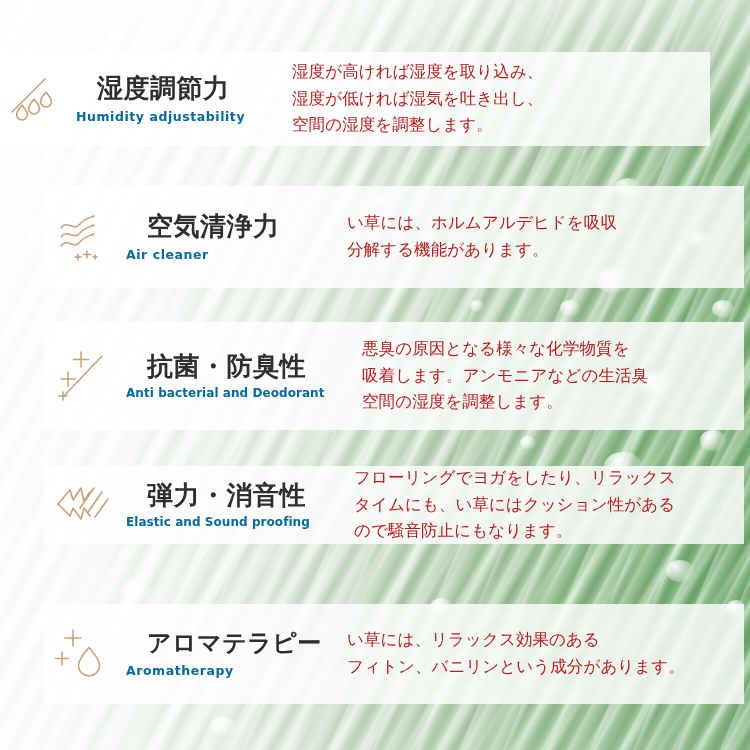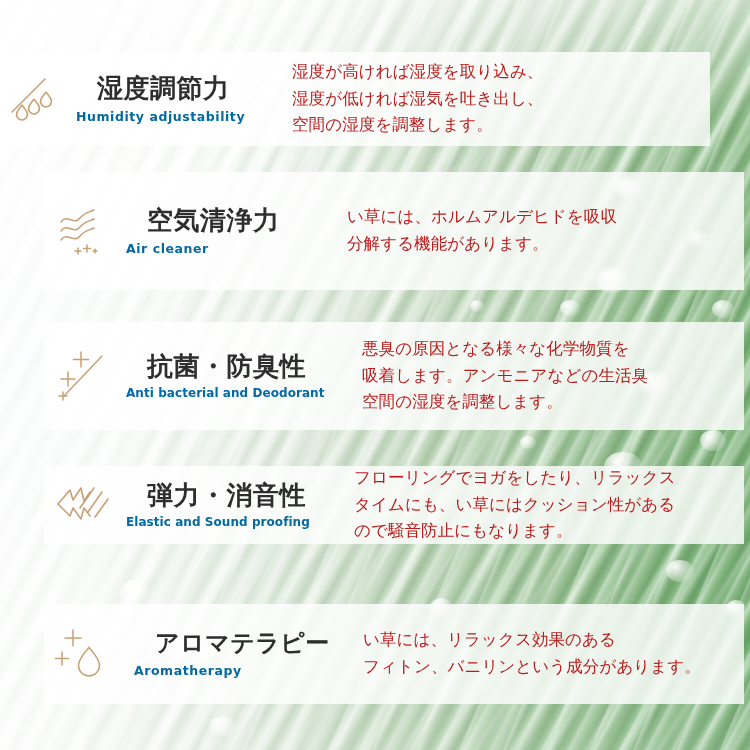--- a/index.html
+++ b/index.html
@@ -131,24 +131,24 @@
     font-size:16.5px;
     line-height:1.62;
     color:#b91c1c;
     letter-spacing:.005em;
     padding-left:10px;
   }
   .desc div { white-space:nowrap; }
 
   
   #card-1 { left:-6px;  top:52px;  width:716px; height:94px;  }
-  #card-2 { left:44px;  top:172px; width:700px; height:118px; }
+  #card-2 { left:44px;  top:186px; width:700px; height:102px; }
   #card-3 { left:44px;  top:322px; width:700px; height:108px; }
   #card-4 { left:44px;  top:466px; width:700px; height:78px; }
-  #card-5 { left:44px;  top:604px; width:700px; height:100px;gap:8px; }
+  #card-5 { left:44px;  top:604px; width:700px; height:100px; }
 
   #card-1 .titles { width:210px; }
   #card-3 .titles { width:230px; }
   #card-4 .titles { width:222px; }
 
   svg { display:block; overflow:visible; }
 </style>
 </head>
 <body>
 

